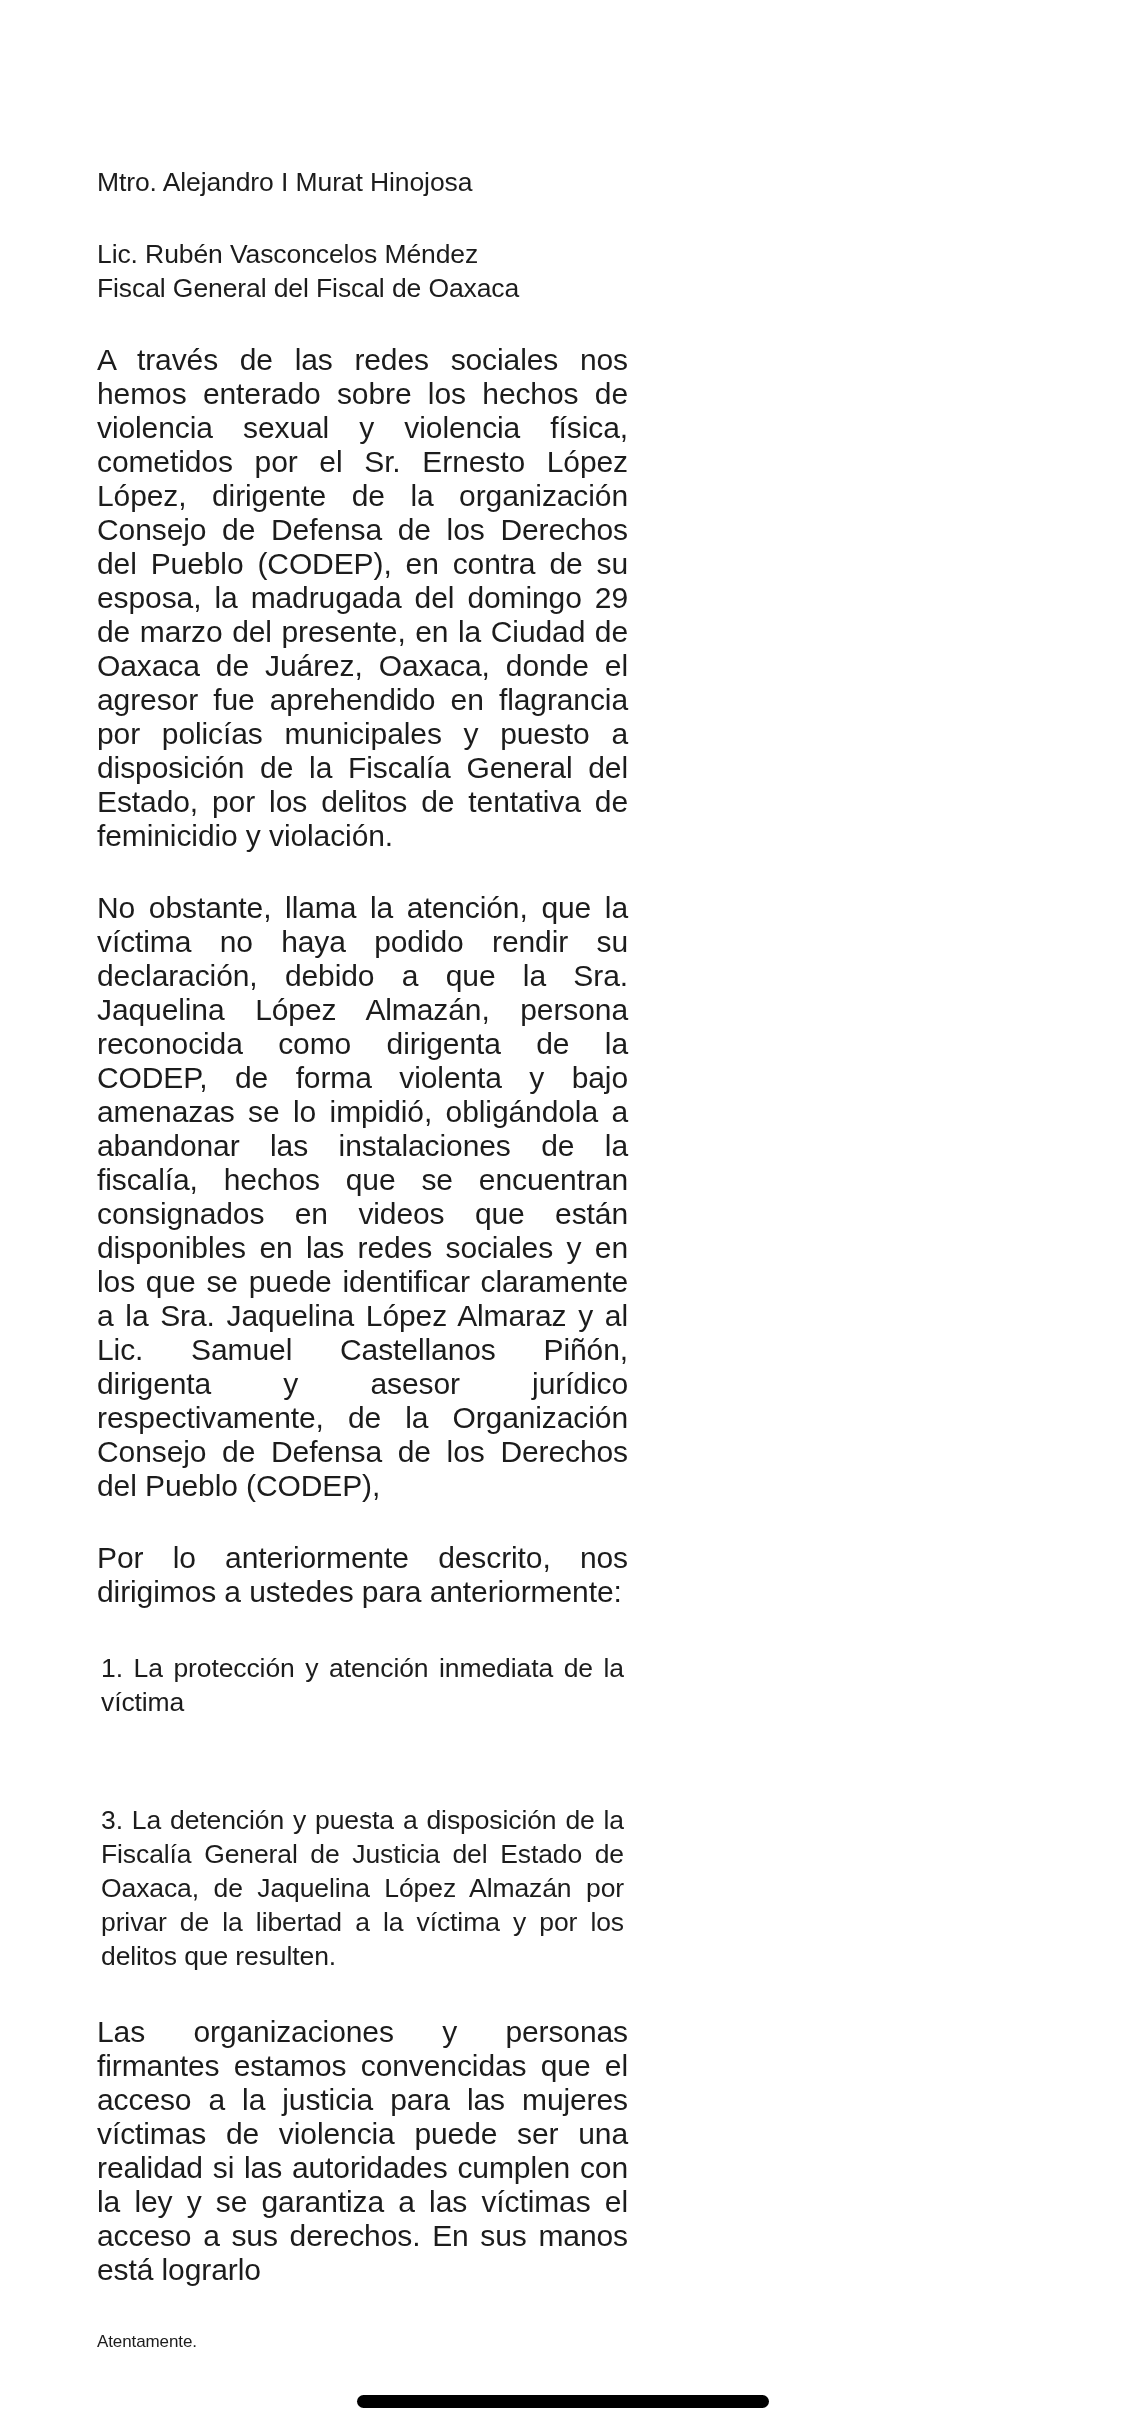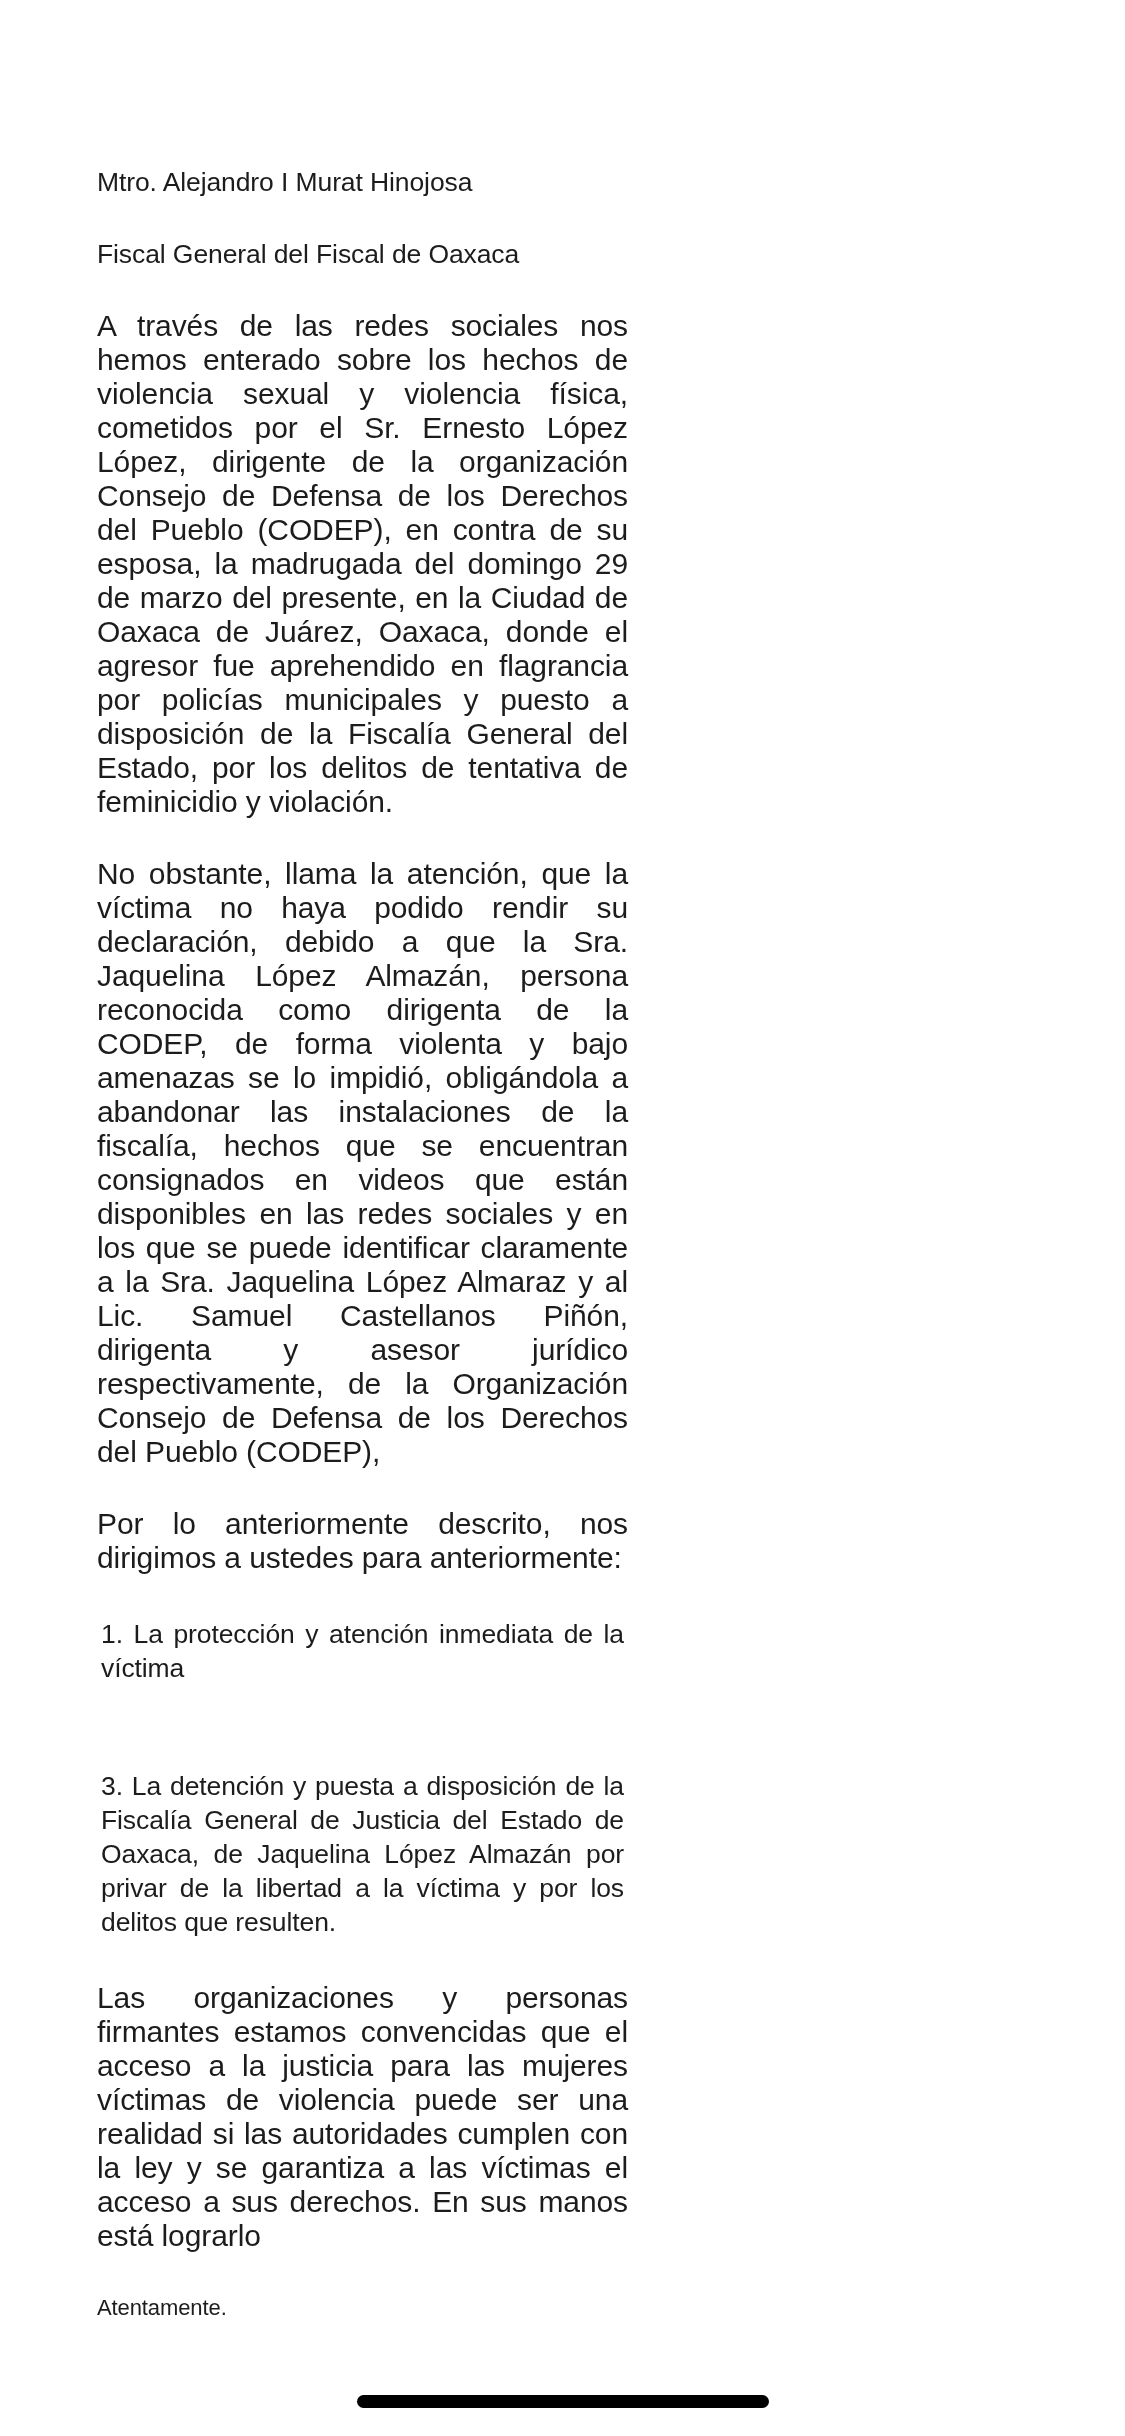--- a/index.html
+++ b/index.html
@@ -74,21 +74,21 @@
 
   .item {
     font-size: 26.5px;
     line-height: 34px;
     text-align: justify;
     letter-spacing: -0.1px;
     margin: 4px;
   }
 
   .plain {
-    font-size: 22px;
+    font-size: 17px;
     line-height: 34px;
     text-align: left;
     letter-spacing: -0.1px;
     margin: 0;
   }
 
   
   .home-indicator-wrap {
     position: absolute;
     left: 0;
@@ -113,20 +113,21 @@
 
   <div class="doc">
 
     <div class="addr-block">
       <div class="addr-line">Mtro. Alejandro I Murat Hinojosa</div>
     </div>
 
     <div class="addr-gap"></div>
 
     <div class="addr-block">
+      <div class="addr-line">Lic. Rubén Vasconcelos Méndez</div>
       <div class="addr-line">Fiscal General del Fiscal de Oaxaca</div>
     </div>
 
     <div class="gap-para"></div>
 
     <p class="para lead"> A través de las redes sociales nos hemos enterado sobre los hechos de violencia sexual y violencia física, cometidos por el Sr. Ernesto López López, dirigente de la organización Consejo de Defensa de los Derechos del Pueblo (CODEP), en contra de su esposa, la madrugada del domingo 29 de marzo del presente, en la Ciudad de Oaxaca de Juárez, Oaxaca, donde el agresor fue aprehendido en flagrancia por policías municipales y puesto a disposición de la Fiscalía General del Estado, por los delitos de tentativa de feminicidio y violación.</p>
 
     <div class="gap-para"></div>
 
     <p class="para">No obstante, llama la atención, que la víctima no haya podido rendir su declaración, debido a que la Sra. Jaquelina López Almazán, persona reconocida como dirigenta de la CODEP, de forma violenta y bajo amenazas se lo impidió, obligándola a abandonar las instalaciones de la fiscalía, hechos que se encuentran consignados en videos que están disponibles en las redes sociales y en los que se puede identificar claramente a la Sra. Jaquelina López Almaraz y al Lic. Samuel Castellanos Piñón, dirigenta y asesor jurídico respectivamente, de la Organización Consejo de Defensa de los Derechos del Pueblo (CODEP),</p>

